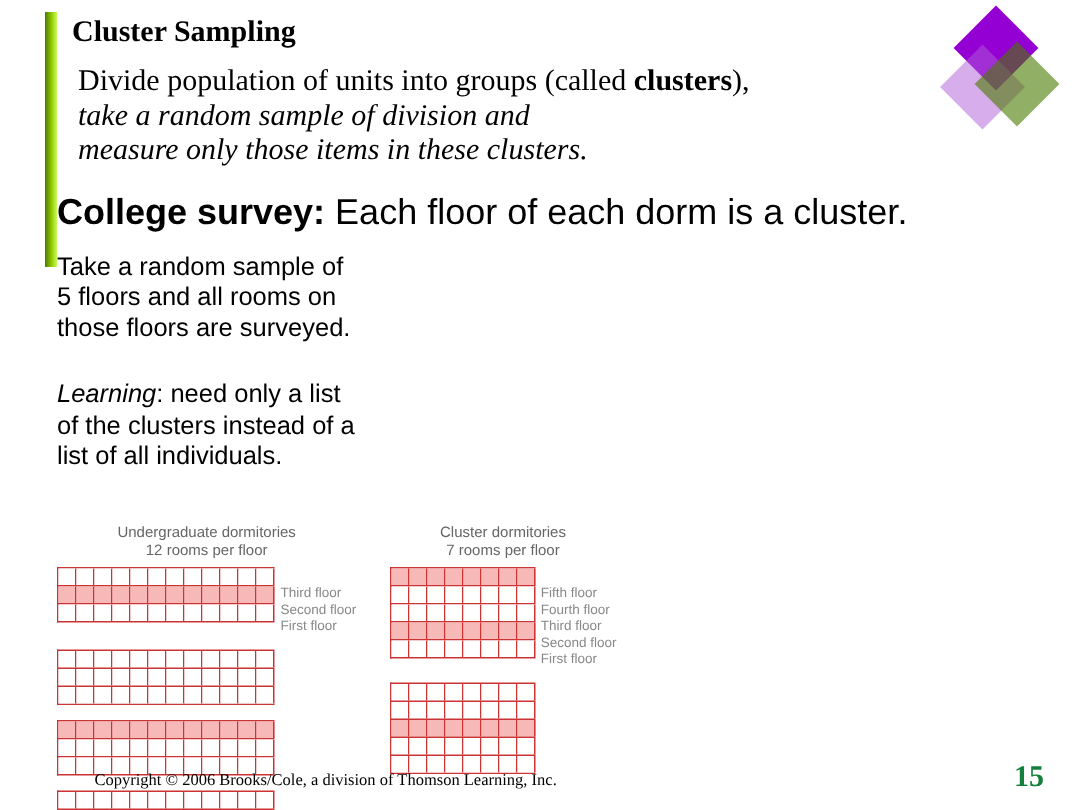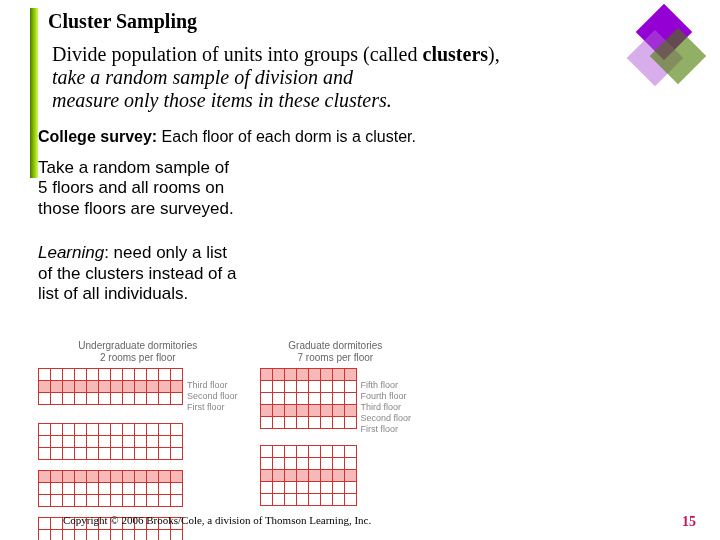--- a/index.html
+++ b/index.html
@@ -49,21 +49,21 @@
   .body-text {
     font-size: 20px;
     line-height: 1.15;
     margin-bottom: 16px;
     padding-left: 4px;
   }
   .body-text .ital { font-style: italic; }
   .body-text .bold { font-weight: bold; }
   .subhead {
     font-family: Arial, sans-serif;
-    font-size: 16px;
+    font-size: 24px;
     margin-left: -10px;
     margin-bottom: 12px;
   }
   .subhead .lead { font-weight: bold; }
   .lower {
     display: flex;
     gap: 12px;
     margin-left: -10px;
     flex-direction: column;
   }
@@ -121,22 +121,22 @@
   .copyright {
     position: absolute;
     left: 63px;
     bottom: 14px;
     font-size: 11px;
   }
   .pagenum {
     position: absolute;
     right: 24px;
     bottom: 10px;
-    font-size: 14px;
-    color: #be185d;
+    font-size: 20px;
+    color: #15803d;
     font-weight: bold;
   }
 </style>
 </head>
 <body>
 
 <div class="accent-bar"></div>
 
 <div class="decor">
   <div class="diamond d1"></div>
@@ -160,21 +160,21 @@
   <div class="lower">
     <div class="lower-text">
       <p>Take a random sample of 5 floors and all rooms on those floors are surveyed.</p>
       <p><span class="ital">Learning</span><span>: need only a list of the clusters instead of a list of all individuals.</span></p>
     </div>
 
     <div class="dorms">
       <div class="dorm-block">
         <div class="dorm-title">
           <span>Undergraduate dormitories</span><br>
-          <span>2 rooms per floor</span>
+          <span>12 rooms per floor</span>
         </div>
         <div id="undergrad-buildings">
             <div class="building">
               <div class="floors">
                 <div class="floor">
                   <div class="room"></div>
                   <div class="room"></div>
                   <div class="room"></div>
                   <div class="room"></div>
                   <div class="room"></div>
@@ -356,21 +356,21 @@
                   <div class="room"></div>
                   <div class="room"></div>
                   <div class="room"></div>
                 </div>
               </div>
             </div>
           </div>
       </div>
       <div class="dorm-block">
         <div class="dorm-title">
-          <span>Graduate dormitories</span><br>
+          <span>Cluster dormitories</span><br>
           <span>7 rooms per floor</span>
         </div>
         <div id="grad-buildings">
             <div class="building">
               <div class="floors">
                 <div class="floor">
                   <div class="room sel"></div>
                   <div class="room sel"></div>
                   <div class="room sel"></div>
                   <div class="room sel"></div>

